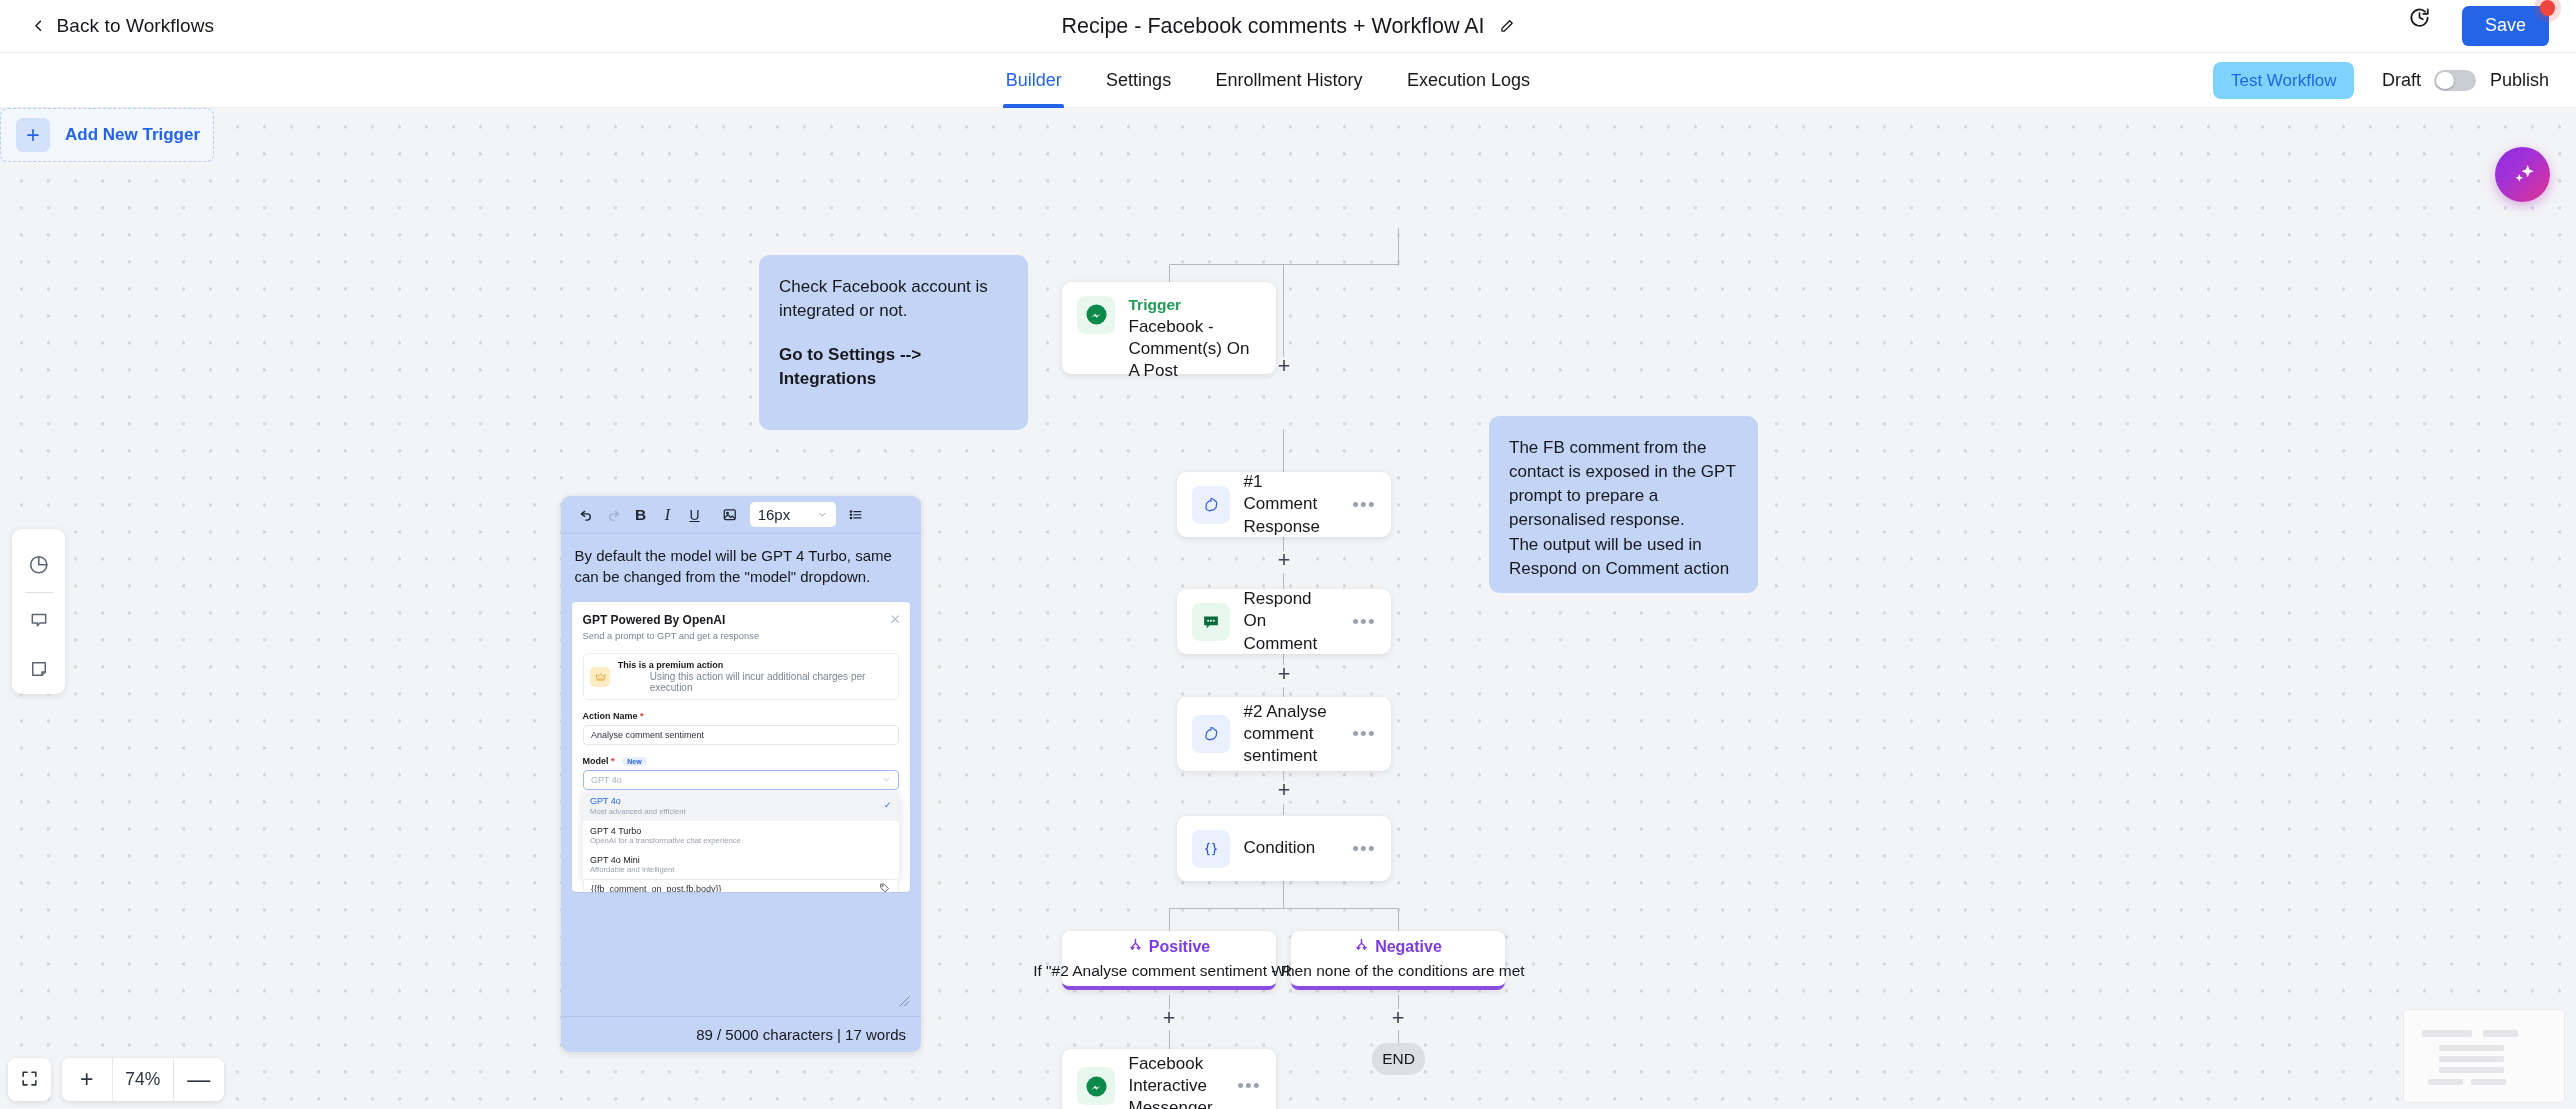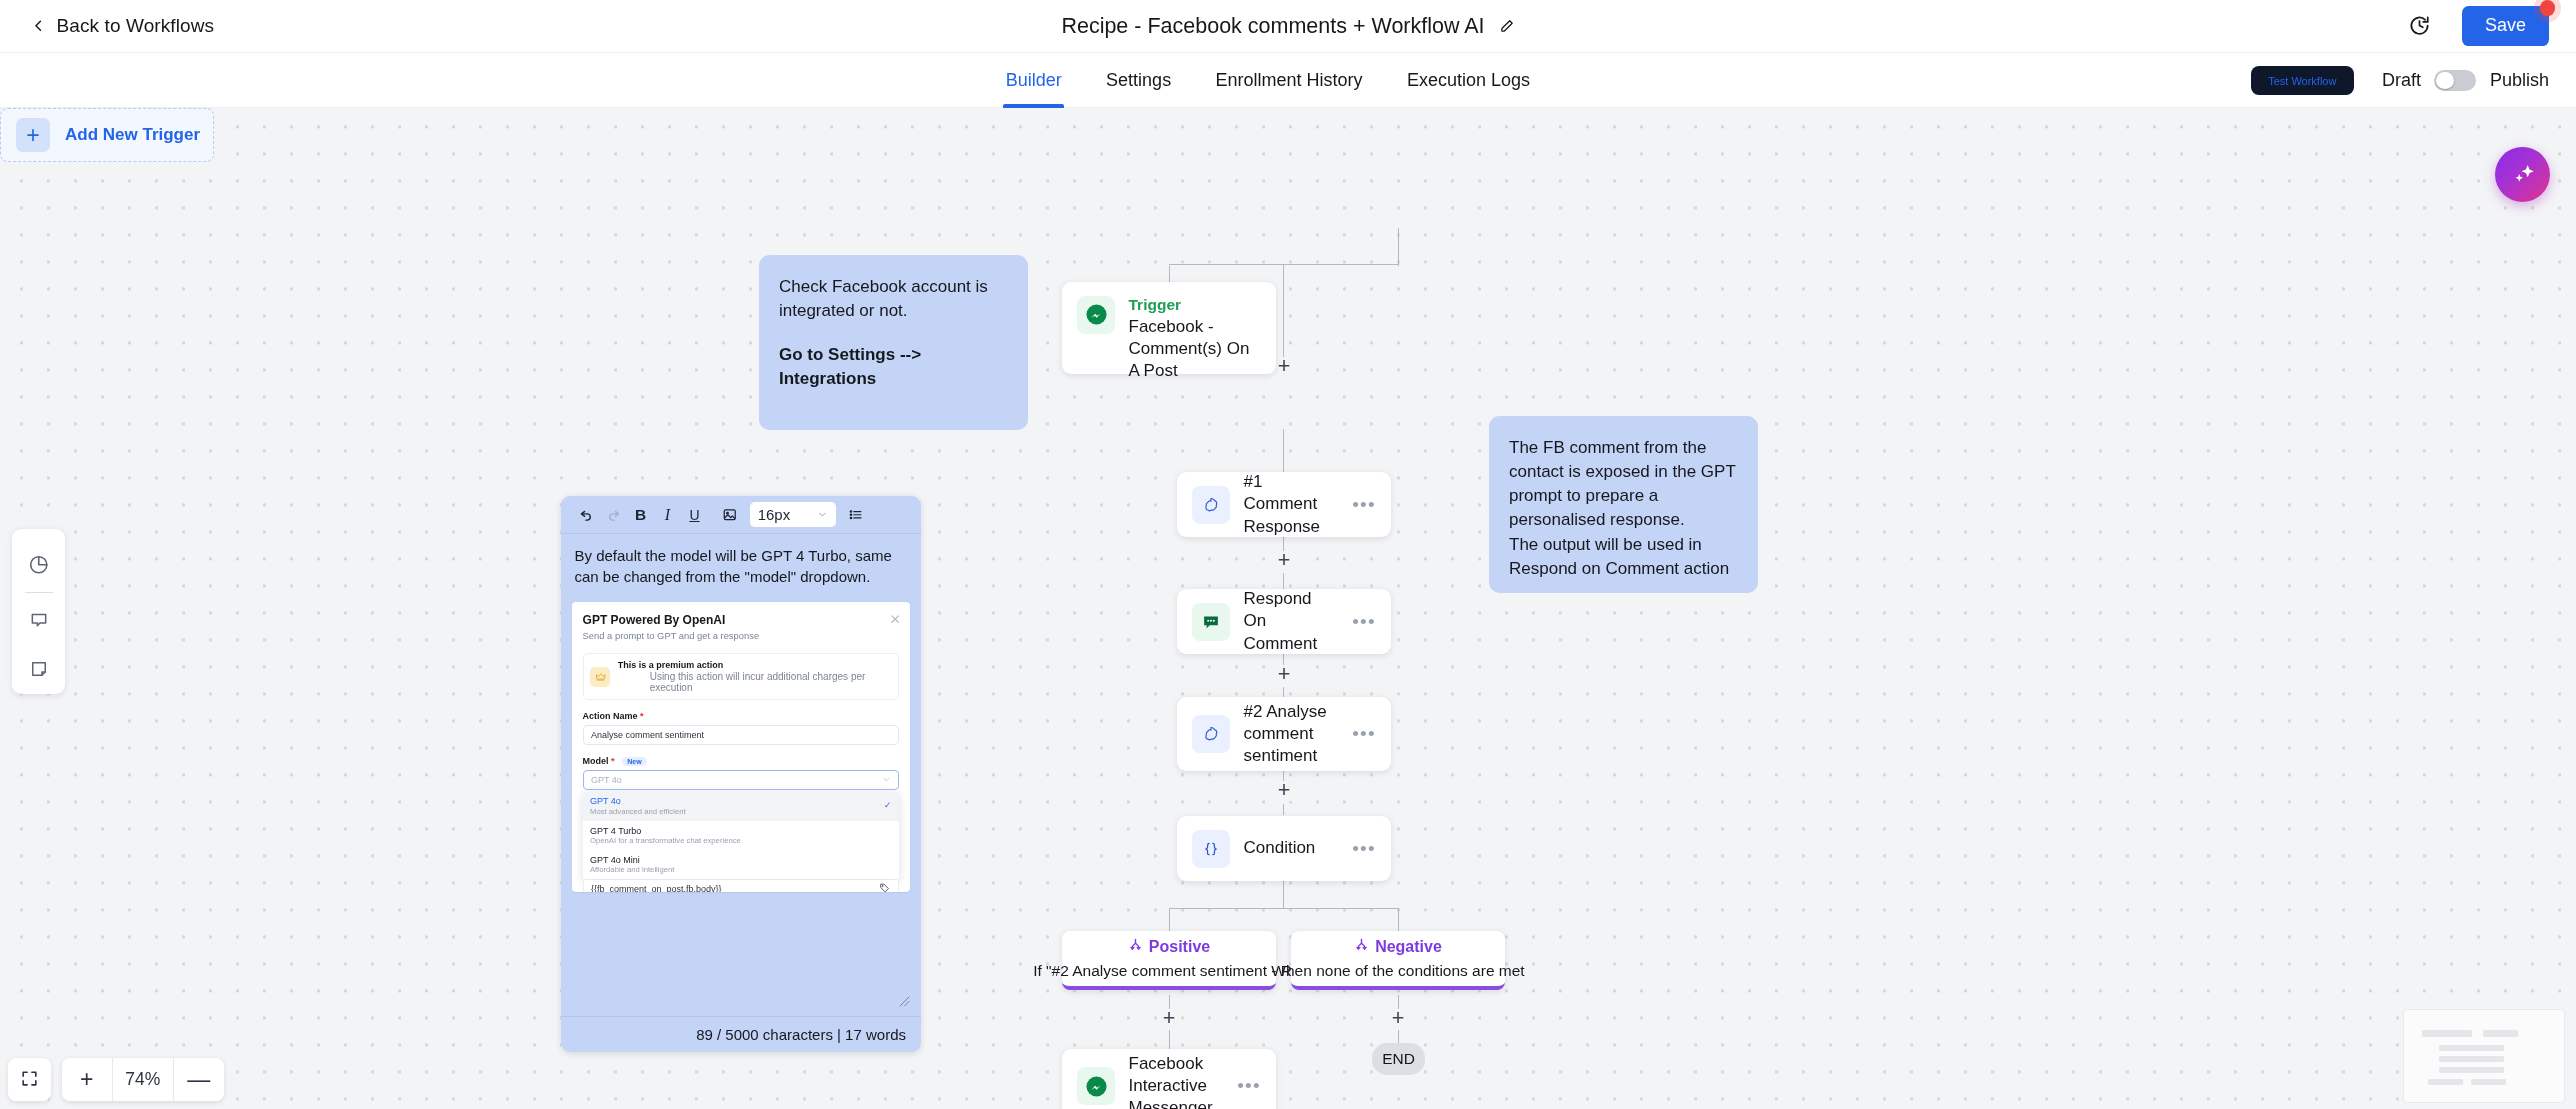--- a/index.html
+++ b/index.html
@@ -25,21 +25,21 @@
 
   .doc-title-wrap {
     position: absolute; left: 50%; top: 50%; transform: translate(-50%,-50%);
     display: flex; align-items: center; gap: 15px; white-space: nowrap;
   }
   .doc-title { font-size: 21.5px; color: #16181c; font-weight: 400; }
   .pencil-icon { width: 15px; height: 15px; display: block; cursor: pointer; }
 
   .topbar-right {
     position: absolute; right: 27px; top: 50%; transform: translateY(-50%);
-    display: flex; align-items: center; gap: 31px;
+    display: flex; gap: 31px;
   }
   .history-icon { width: 23px; height: 23px; cursor: pointer; display: block; }
   .save-btn {
     position: relative;
     background: #2364e8; color: #fff; border: none; border-radius: 6.7px;
     padding: 9.4px 23px; font-size: 18px; font-family: inherit; cursor: pointer;
     font-weight: 500;
   }
   .save-dot {
     position: absolute; right: -6px; top: -6px; width: 15.5px; height: 15.5px;
@@ -63,22 +63,22 @@
   .tab.active { color: #2364e8; font-weight: 500; }
   .tab.active::after {
     content: ""; position: absolute; left: 0; right: 0; bottom: 0;
     height: 4px; background: #2364e8; border-radius: 2px 2px 0 0;
   }
   .tabbar-right {
     position: absolute; right: 27px; top: 0; height: 55px;
     display: flex; align-items: center; gap: 28px;
   }
   .test-btn {
-    background: #0f172a; color: #2364e8; border: none; border-radius: 8px;
-    padding: 8.8px 17.5px; font-size: 11px; font-family: inherit;
+    background: #7dd3fc; color: #2364e8; border: none; border-radius: 8px;
+    padding: 8.8px 17.5px; font-size: 17px; font-family: inherit;
     font-weight: 500; cursor: pointer;
   }
   .draft-publish { display: flex; align-items: center; gap: 13.5px; }
   .dp-label { font-size: 18px; color: #16181c; }
   .toggle {
     width: 42px; height: 21.5px; border-radius: 10.8px; background: #c9ccd2;
     position: relative; cursor: pointer;
   }
   .toggle-knob {
     position: absolute; left: 2px; top: 2px; width: 17.5px; height: 17.5px;

